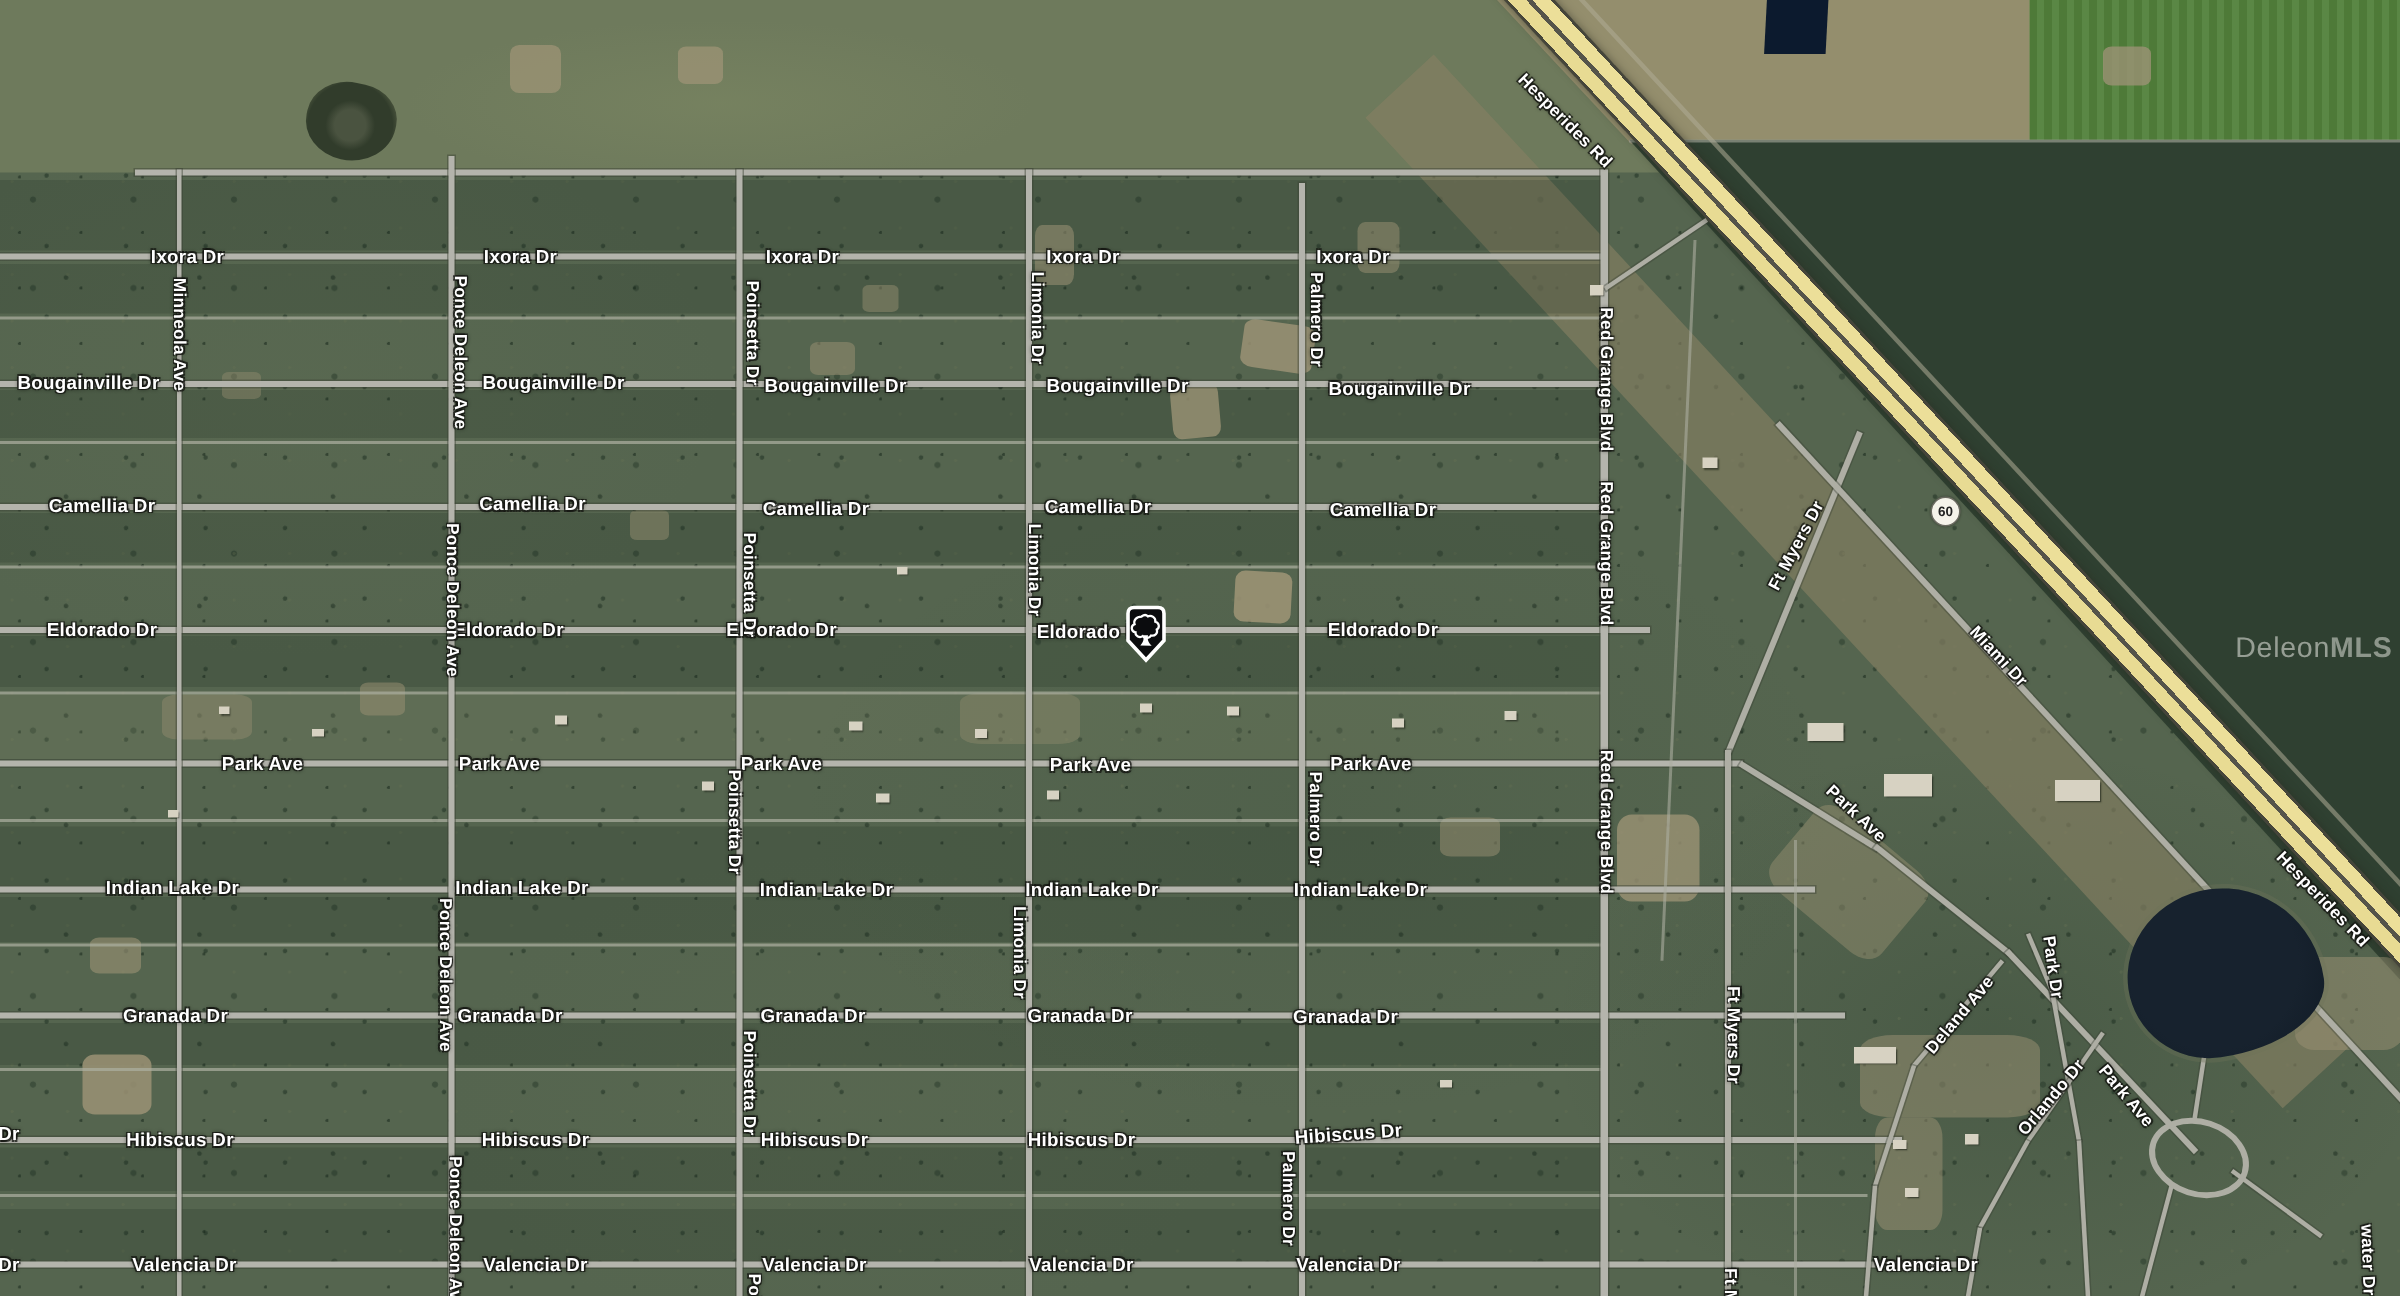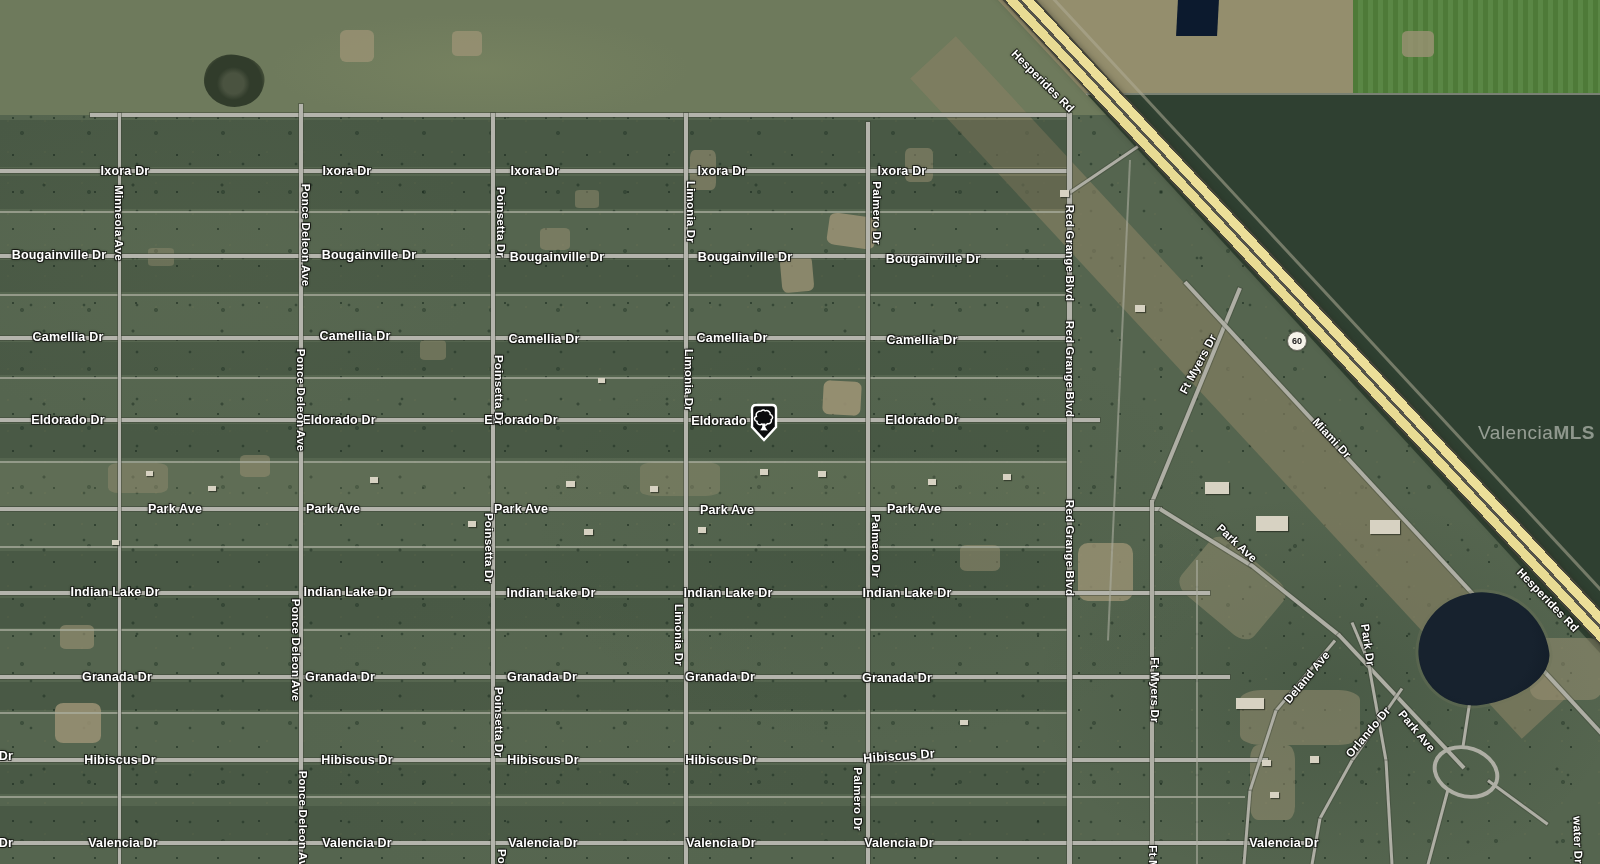--- a/index.html
+++ b/index.html
@@ -294,15 +294,15 @@
     <span>60</span>
   </div>
   <div class="marker">
     <svg width="34" height="40" viewBox="0 0 34 40">
       <path d="M17 38 L5 25 V7 Q5 3 9 3 H25 Q29 3 29 7 V25 Z" fill="#0b0c0e" stroke="#ffffff" stroke-width="2.4"></path>
       <path d="M14 9 c-3.5 0 -5.5 2.6 -4.6 5.2 c-2.8 1 -2.4 4.8 .6 5.3 c-.3 2.6 2.8 4 4.8 2.6 c1.4 1.9 4.6 1.6 5.6 -.4 c2.6 .6 4.6 -1.6 3.8 -4 c2.2 -1.4 1.6 -4.6 -1 -5.2 c.4 -2.8 -2.6 -4.6 -5 -3.6 c-.8 -.9 -2.4 -1.3 -4.2 .1 z" fill="none" stroke="#ffffff" stroke-width="1.5"></path>
       <path d="M15.2 21.5 c.6 3 -.2 4.8 -2 6.8 l7.6 .2 c-2.4 -2.2 -3 -4.2 -2.4 -7" fill="#ffffff"></path>
     </svg>
   </div>
   <div class="watermark">
-    <span>Valencia</span><b>MLS</b>
+    <span>Deleon</span><b>MLS</b>
   </div>
 </div>
 
 </body></html>

